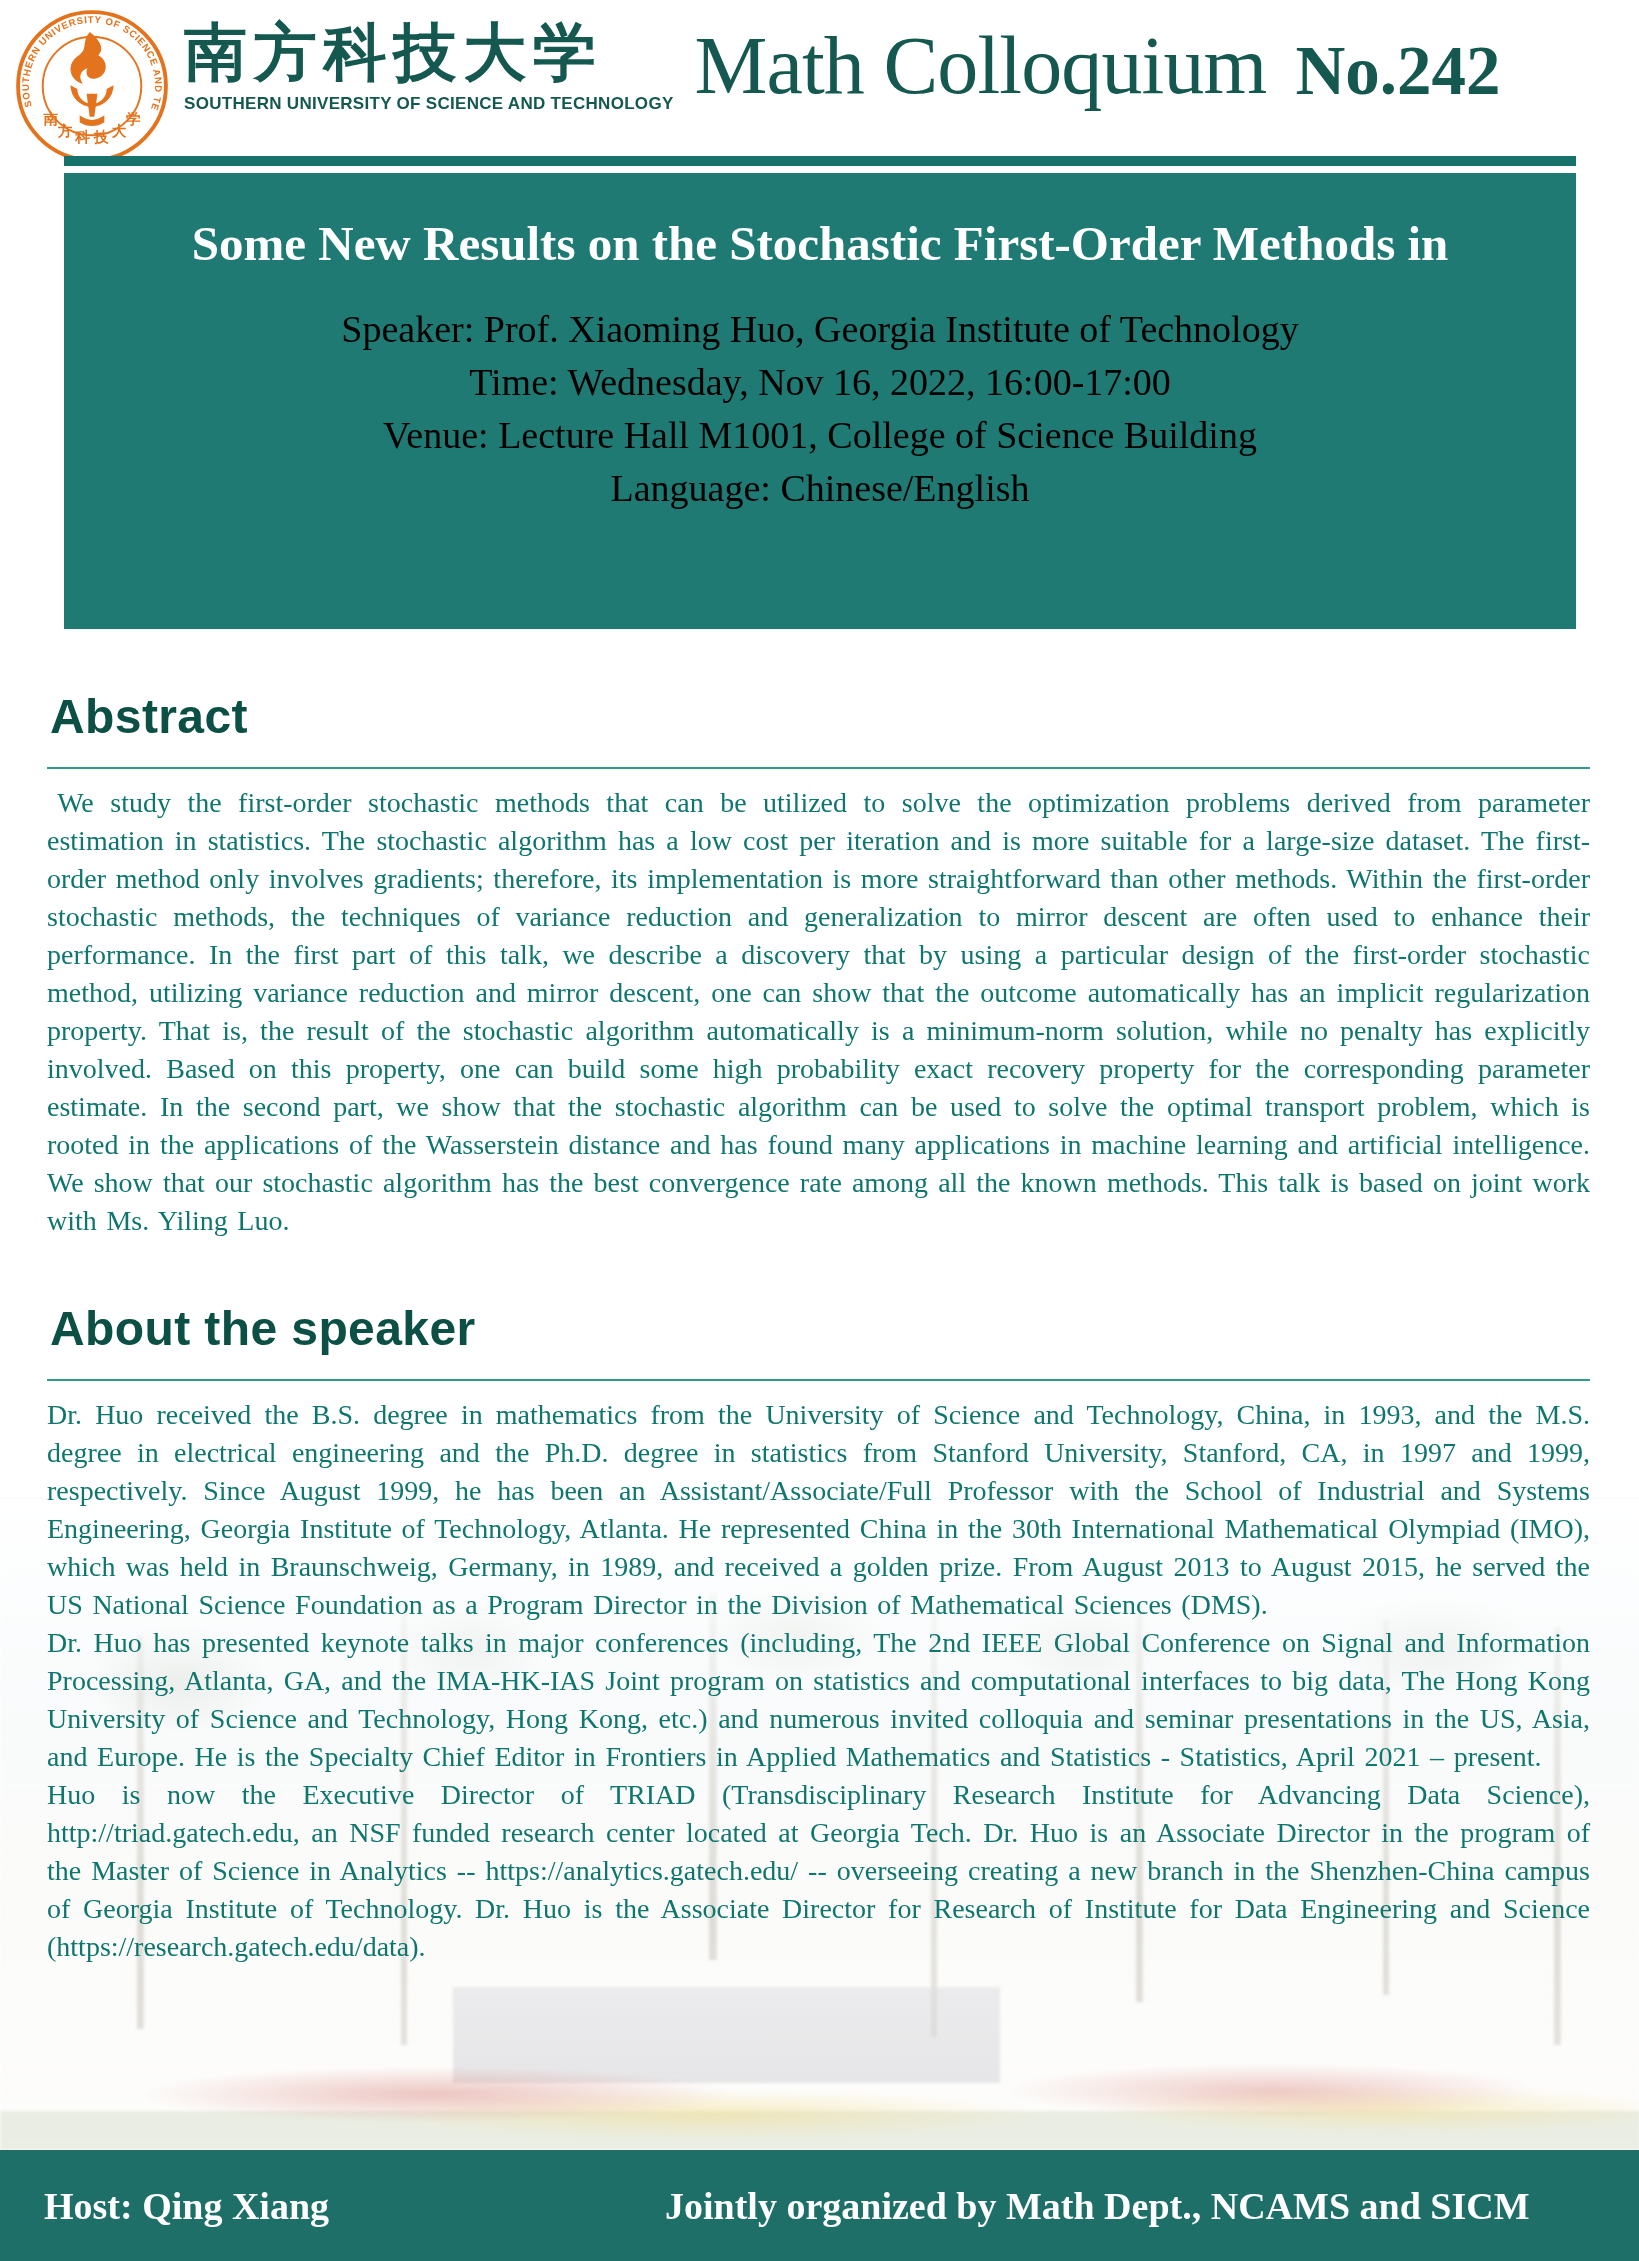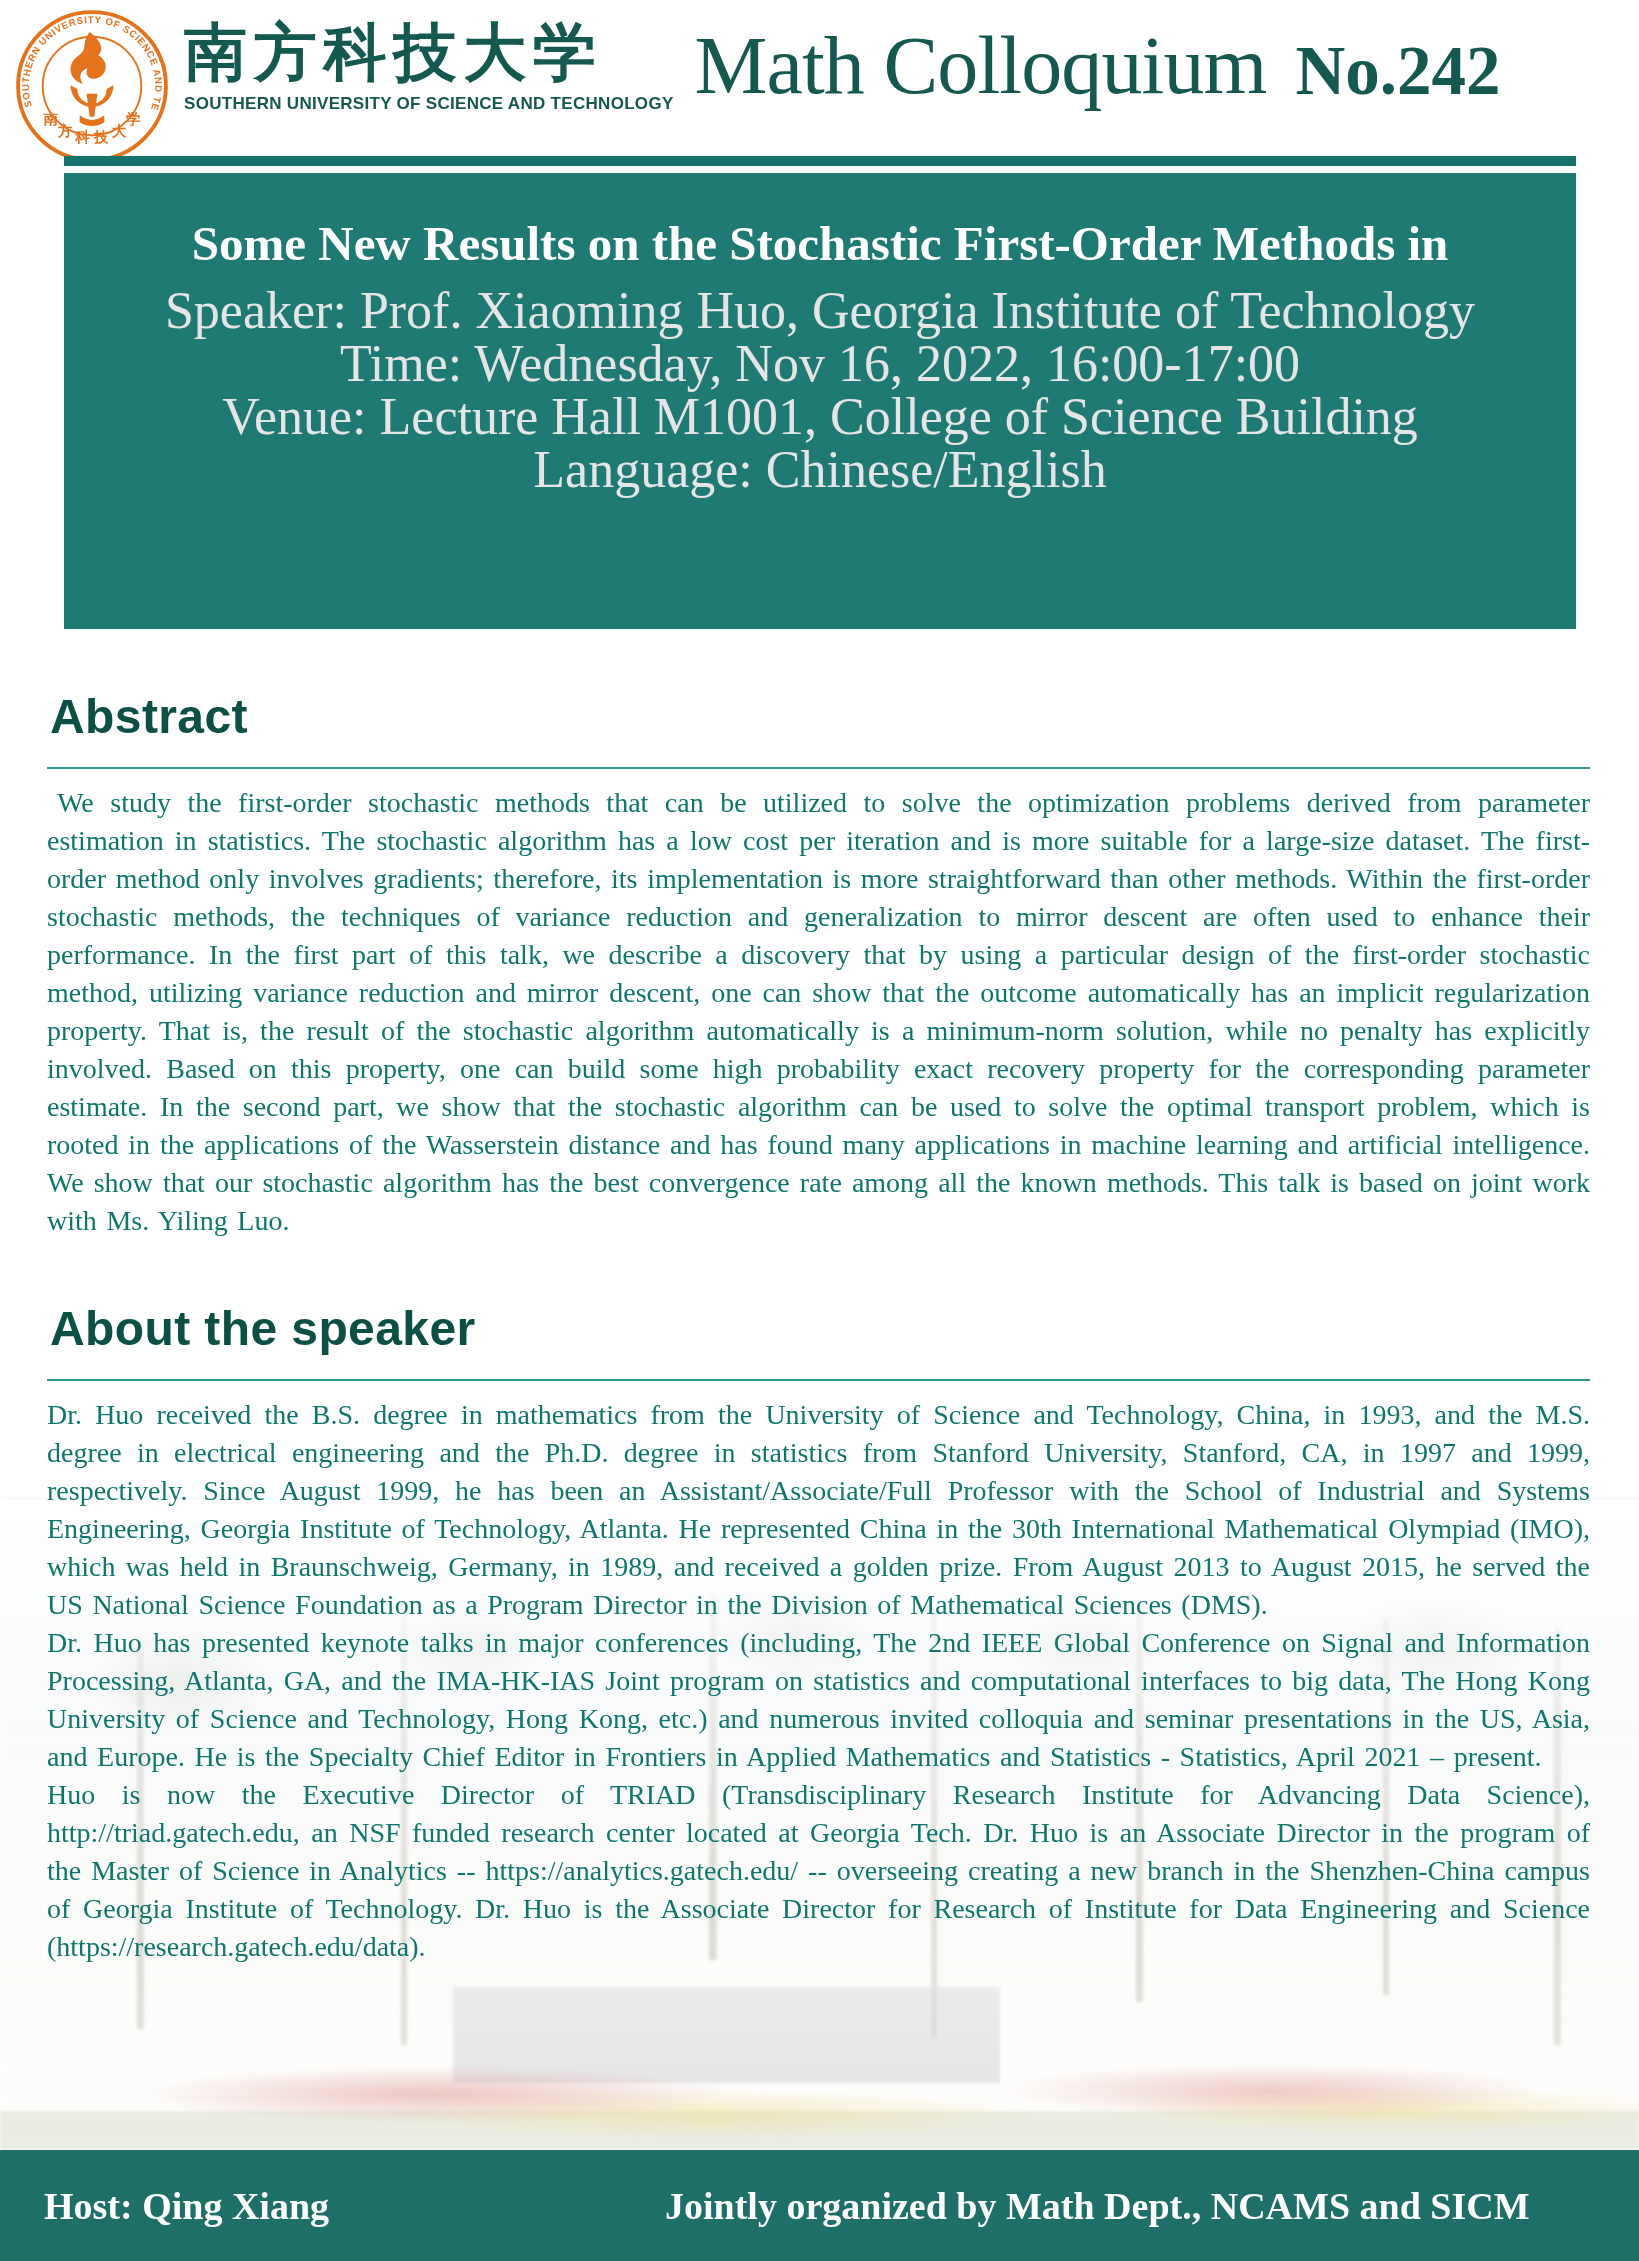--- a/index.html
+++ b/index.html
@@ -29,21 +29,21 @@
   
   .thin-bar{position:absolute;left:64px;top:156px;width:1512px;height:10.2px;background:#17726b;}
   .banner{
     position:absolute;left:64px;top:173px;width:1512px;height:456px;
     background:#1f7a73;color:#ffffff;text-align:center;
   }
   .talk-title{
     margin:34px 26px 0 26px;font-size:49px;font-weight:700;line-height:73px;
     color:#ffffff;letter-spacing:0;text-align:center;
   }
-  .talk-info{margin-top:4px;font-size:52px;line-height:53px;color:#e5e5e5;font-weight:400;}
+  .talk-info{margin-top:23px;font-size:38px;line-height:53px;color:#000000;font-weight:400;}
   
   .section{position:absolute;left:47px;width:1543px;z-index:3;}
   .section h2{
     margin:0 0 26px 3px;font-family:"Liberation Sans",sans-serif;font-weight:700;
     font-size:48px;color:#0b4f45;letter-spacing:0.4px;line-height:1;
   }
   .rule{height:0;border:none;border-top:2.6px solid #2f9c8e;margin:0 0 15.4px 0;}
   .section p{
     margin:0;text-align:justify;font-size:28px;line-height:38px;color:#0f766e;
     word-spacing:2.6px;

